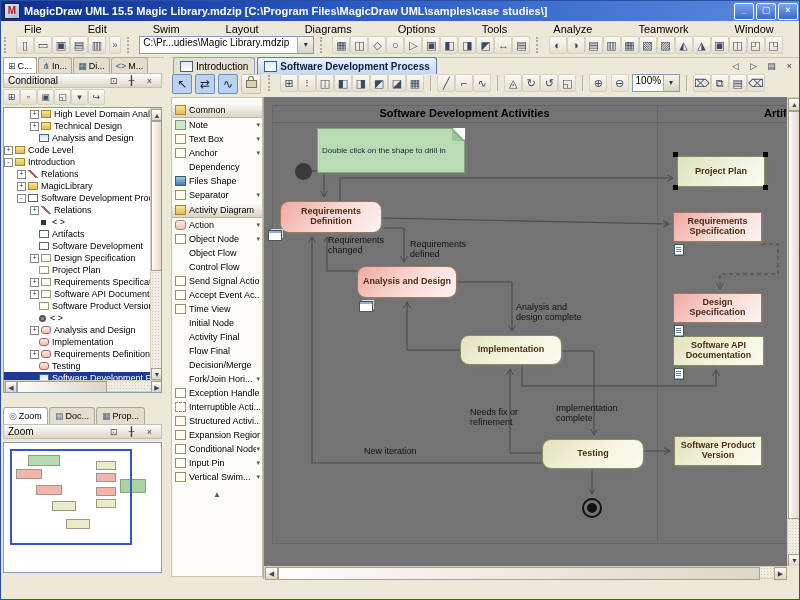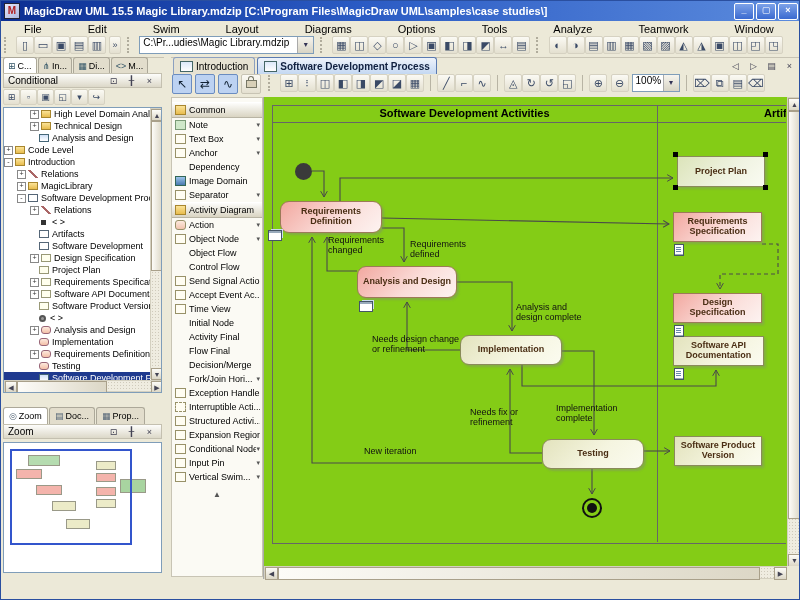--- a/index.html
+++ b/index.html
@@ -73,21 +73,21 @@
   .pitem[data-icon="decision"] .picon,.pitem[data-icon="forkjoin"] .picon{border:none;background:none;color:#000}
   .pitem[data-icon="dependency"] .picon,.pitem[data-icon="controlflow"] .picon,.pitem[data-icon="objectflow"] .picon{border:none;background:none;color:#a33}
   .pitem[data-icon="interruptible"] .picon{border-style:dashed}
   .parrow{margin-left:auto;margin-right:2px;font-size:7px;color:#555}
   
   .seltool{display:inline-flex;align-items:center;justify-content:center;width:20px;height:20px;border:1px solid #c8c4b4;border-radius:2px;background:linear-gradient(#fbfaf4,#e4e0d0);font-size:12px;color:#123;vertical-align:top;box-sizing:border-box}
   .seltool.active{background:#bcd2f2;border-color:#6a8cc0}
   .lockicon{position:relative;width:9px;height:6px;background:#d8d0b8;border:1px solid #776;display:inline-block}
   .lockicon::before{content:'';position:absolute;top:-5px;left:1px;width:4px;height:4px;border:1px solid #776;border-bottom:none;border-radius:3px 3px 0 0}
   
-  #canvas{left:262px;top:96px;width:538px;height:482px;background:#84cc16;border-left:1px solid #aaa;box-sizing:border-box}
+  #canvas{left:262px;top:96px;width:538px;height:482px;background:#737373;border-left:1px solid #aaa;box-sizing:border-box}
   #nodeslayer{position:absolute;left:0;top:0;width:522px;height:469px;overflow:hidden}
   .lanetitle{position:absolute;font-weight:bold;font-size:11px;white-space:nowrap}
   .node{position:absolute;display:flex;align-items:center;justify-content:center;text-align:center;font-weight:bold;font-size:9px;color:#4a2e14;box-sizing:border-box;box-shadow:2px 2px 2px rgba(130,130,130,.4);line-height:1.1;padding:1px}
   .action{border:1px solid #9c7a58;border-radius:9px;background:linear-gradient(135deg,#f2a8a0 0%,#fadcd8 55%,#fdf3f1 100%)}
   .action.tan{background:linear-gradient(135deg,#e3e3bd 0%,#f5f5e0 55%,#fbfbf0 100%);border-color:#8a8a5a}
   .artifact{border:1px solid #8a8a5a;background:linear-gradient(135deg,#e3e3bd 0%,#f5f5e0 60%,#fbfbf0 100%)}
   .artifact.pink{background:linear-gradient(135deg,#f2a8a0 0%,#fadcd8 55%,#fdf3f1 100%);border-color:#9c7a58}
   .artifact.green{background:linear-gradient(135deg,#dce4ba 0%,#f0f3e2 60%,#fafbf2 100%)}
   #dnote{position:absolute;background:#b9dcb4;border:1px solid #7fa87b;font-size:8px;color:#123;display:flex;align-items:center;padding:2px 4px;box-sizing:border-box;box-shadow:2px 2px 2px rgba(130,130,130,.4)}
   #dnote::after{content:'';position:absolute;top:-1px;right:-1px;width:0;height:0;border-style:solid;border-width:0 12px 12px 0;border-color:transparent #fff transparent transparent}
@@ -576,21 +576,21 @@
         </div>
 
         <div class="pitem" data-icon="dependency">
           <span class="picon"></span>
           <span style="overflow:hidden">Dependency</span>
           <span class="parrow"></span>
         </div>
 
         <div class="pitem" data-icon="image">
           <span class="picon"></span>
-          <span style="overflow:hidden">Image Domain</span>
+          <span style="overflow:hidden">Files Shape</span>
           <span class="parrow"></span>
         </div>
 
         <div class="pitem" data-icon="separator">
           <span class="picon"></span>
           <span style="overflow:hidden">Separator</span>
           <span class="parrow">▾</span>
         </div>
 
         <div class="pitem category" data-icon="folder">
@@ -742,20 +742,21 @@
           <polyline points="196,253 143,253 143,205" marker-end="url(#arr)"></polyline>
           <polyline points="258,268 258,289 452,289 452,273" marker-end="url(#arr)"></polyline>
           <polyline points="278,356 246,356 246,272" marker-end="url(#arr)"></polyline>
           <polyline points="298,254 330,254 330,338" marker-end="url(#arr)"></polyline>
           <polyline points="380,354 406,354" marker-end="url(#arr)"></polyline>
           <polyline points="328,372 328,397" marker-end="url(#arr)"></polyline>
           <polyline points="498,147 514,147 514,177 456,177 456,192" stroke-dasharray="4,3" marker-end="url(#arr)"></polyline>
         </g>
       </svg>
 
+      <div id="dnote" style="left:53px;top:31px;width:148px;height:45px">Double click on the shape to drill in</div>
 
       <div class="initialnode" style="left:31px;top:66px;width:17px;height:17px"></div>
       <div class="node action" style="left:16px;top:104px;width:102px;height:32px">Requirements Definition</div>
       <div class="node action" style="left:93px;top:169px;width:100px;height:32px">Analysis and Design</div>
       <div class="node action tan" style="left:196px;top:238px;width:102px;height:30px">Implementation</div>
       <div class="node action tan" style="left:278px;top:342px;width:102px;height:30px">Testing</div>
       <div class="finalnode" style="left:318px;top:401px"></div>
 
       <div class="node artifact green" style="left:413px;top:59px;width:88px;height:31px">Project Plan</div>
       <div class="node artifact pink" style="left:409px;top:115px;width:89px;height:30px">Requirements Specification</div>
@@ -770,21 +771,20 @@
 
       <div class="rake" style="left:4px;top:133px"></div>
       <div class="rake" style="left:95px;top:204px"></div>
       <div class="docicon" style="left:410px;top:147px"></div>
       <div class="docicon" style="left:410px;top:228px"></div>
       <div class="docicon" style="left:410px;top:271px"></div>
 
       <div class="elabel" style="left:64px;top:138px;width:66px">Requirements changed</div>
       <div class="elabel" style="left:146px;top:142px;width:64px">Requirements defined</div>
       <div class="elabel" style="left:252px;top:205px;width:72px">Analysis and design complete</div>
-      <div class="elabel" style="left:108px;top:237px;width:95px">Needs design change or refinement</div>
       <div class="elabel" style="left:206px;top:310px;width:72px">Needs fix or refinement</div>
       <div class="elabel" style="left:292px;top:306px;width:82px">Implementation complete</div>
       <div class="elabel" style="left:100px;top:349px;width:72px">New iteration</div>
     </div>
 
     <div class="abs sb" style="left:523px;top:0;width:13px;height:469px">
       <div class="sbbtn" style="left:0;top:0;width:13px;height:13px">▲</div>
       <div class="sbthumb" style="left:0;top:13px;width:13px;height:408px"></div>
       <div class="sbbtn" style="left:0;top:456px;width:13px;height:13px">▼</div>
     </div>

